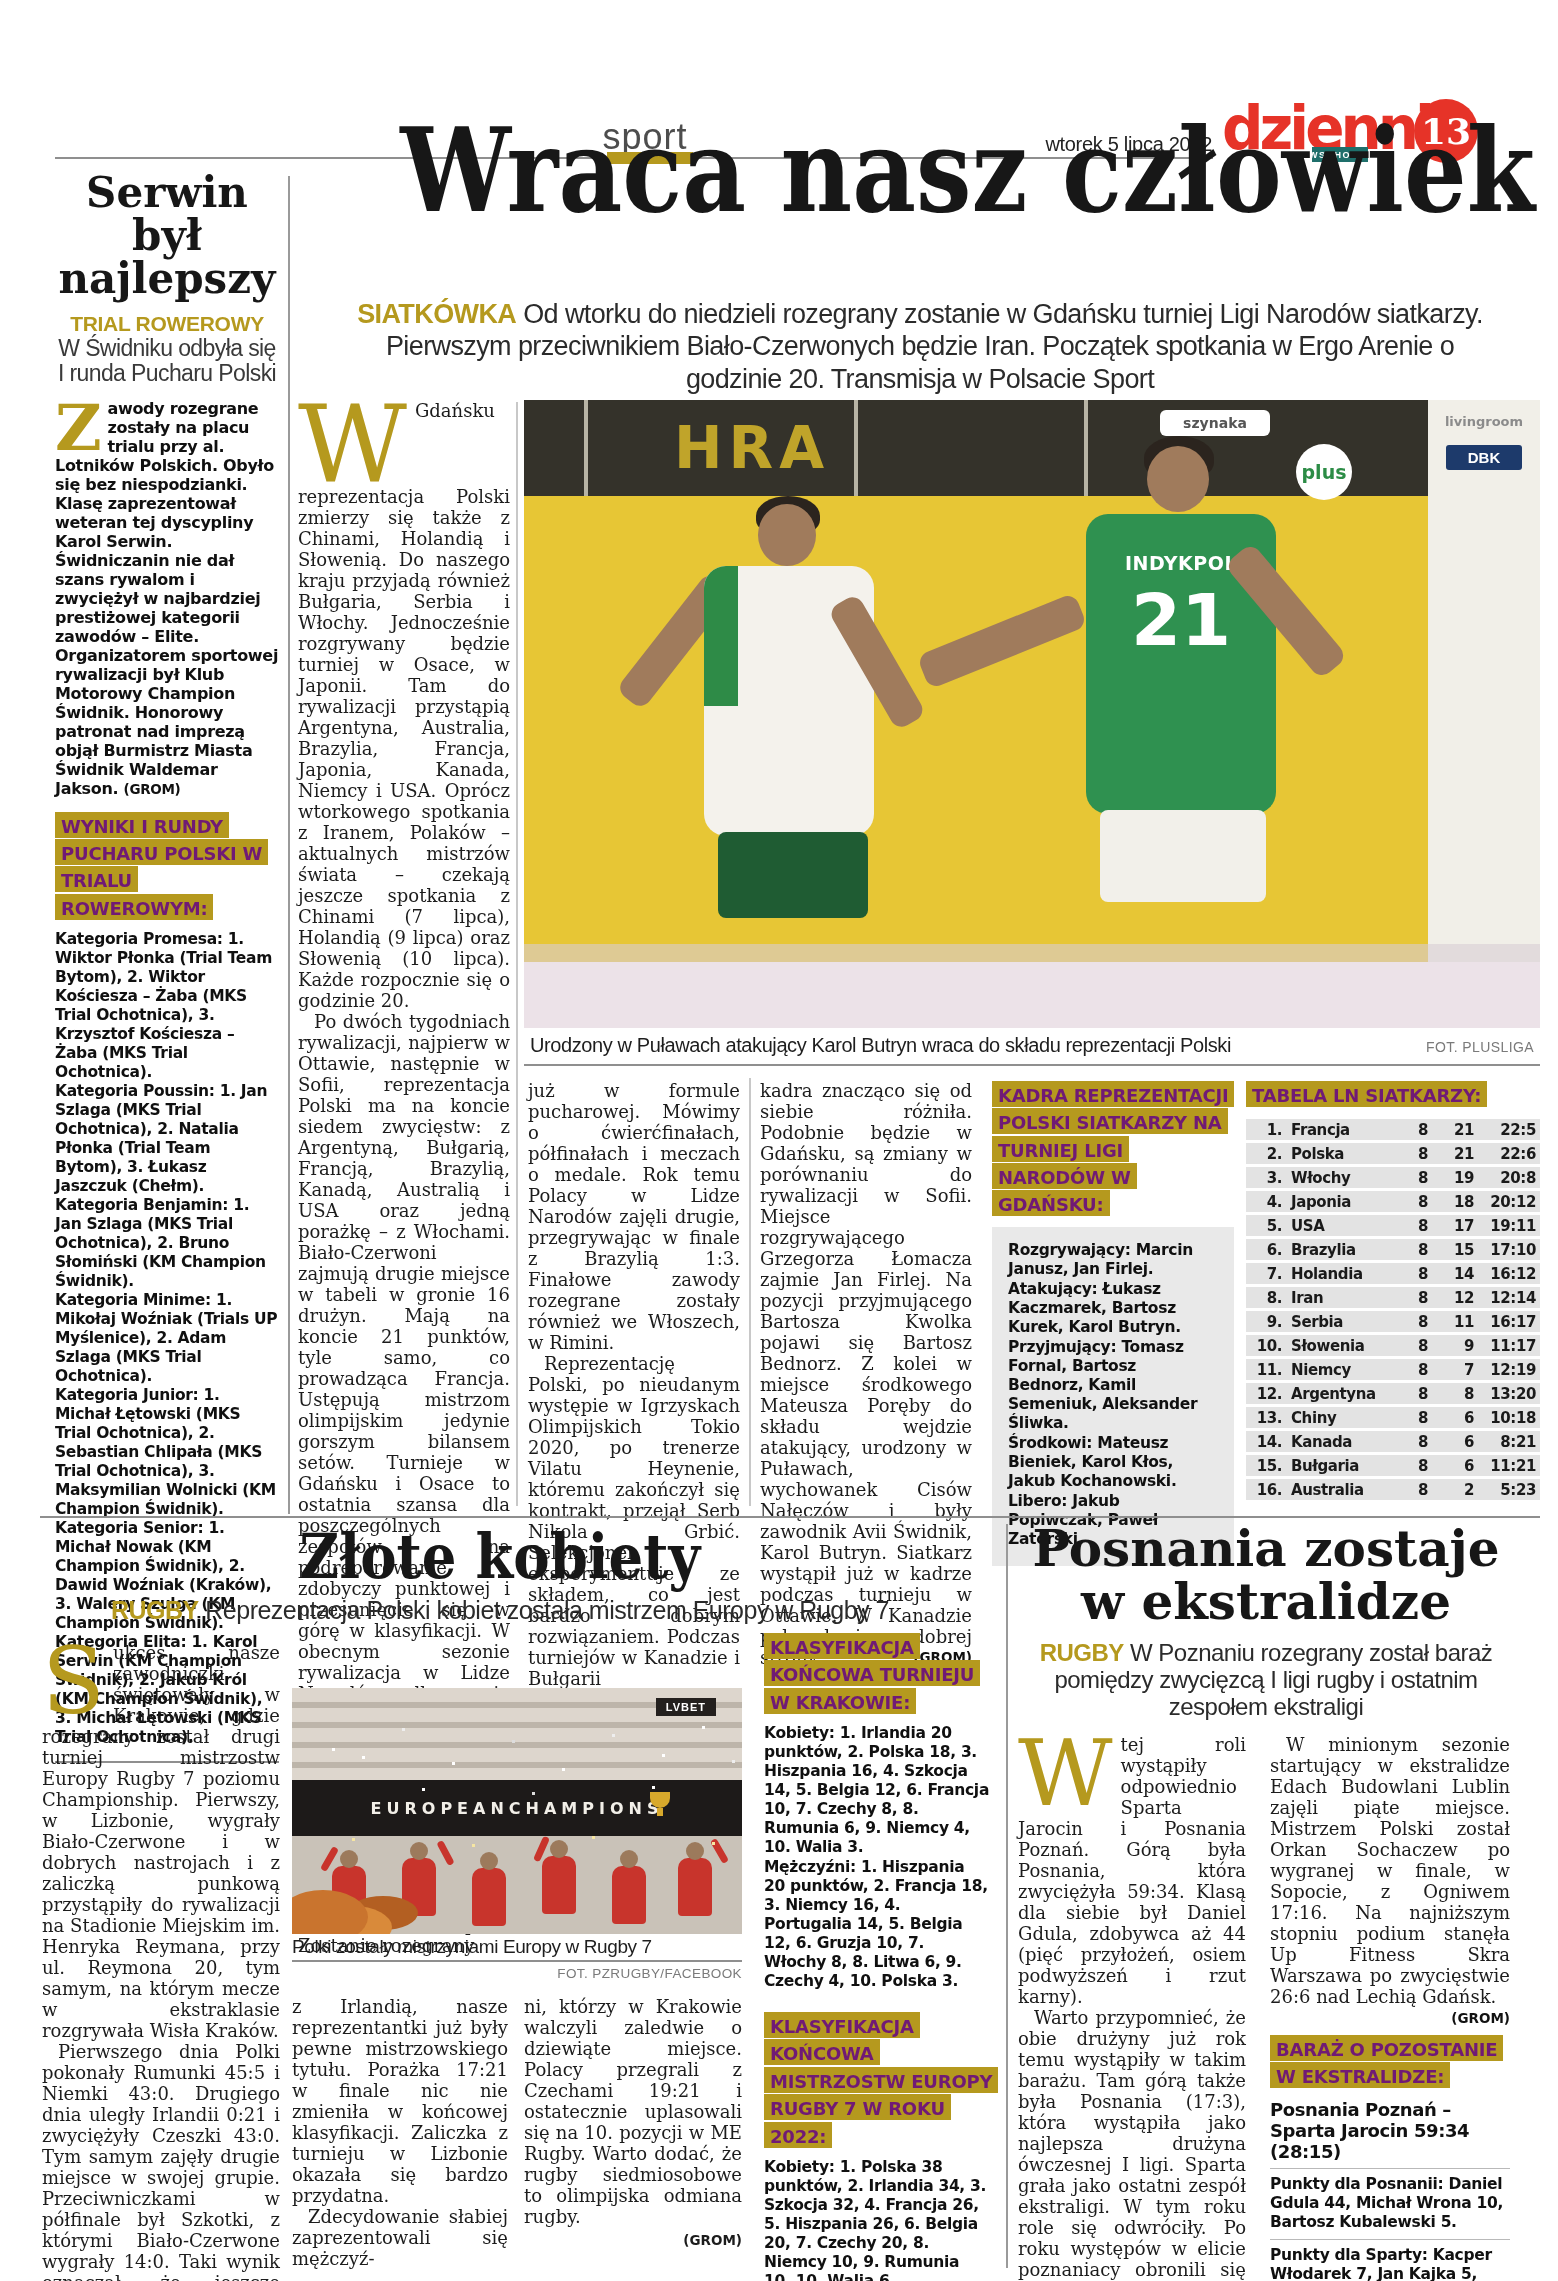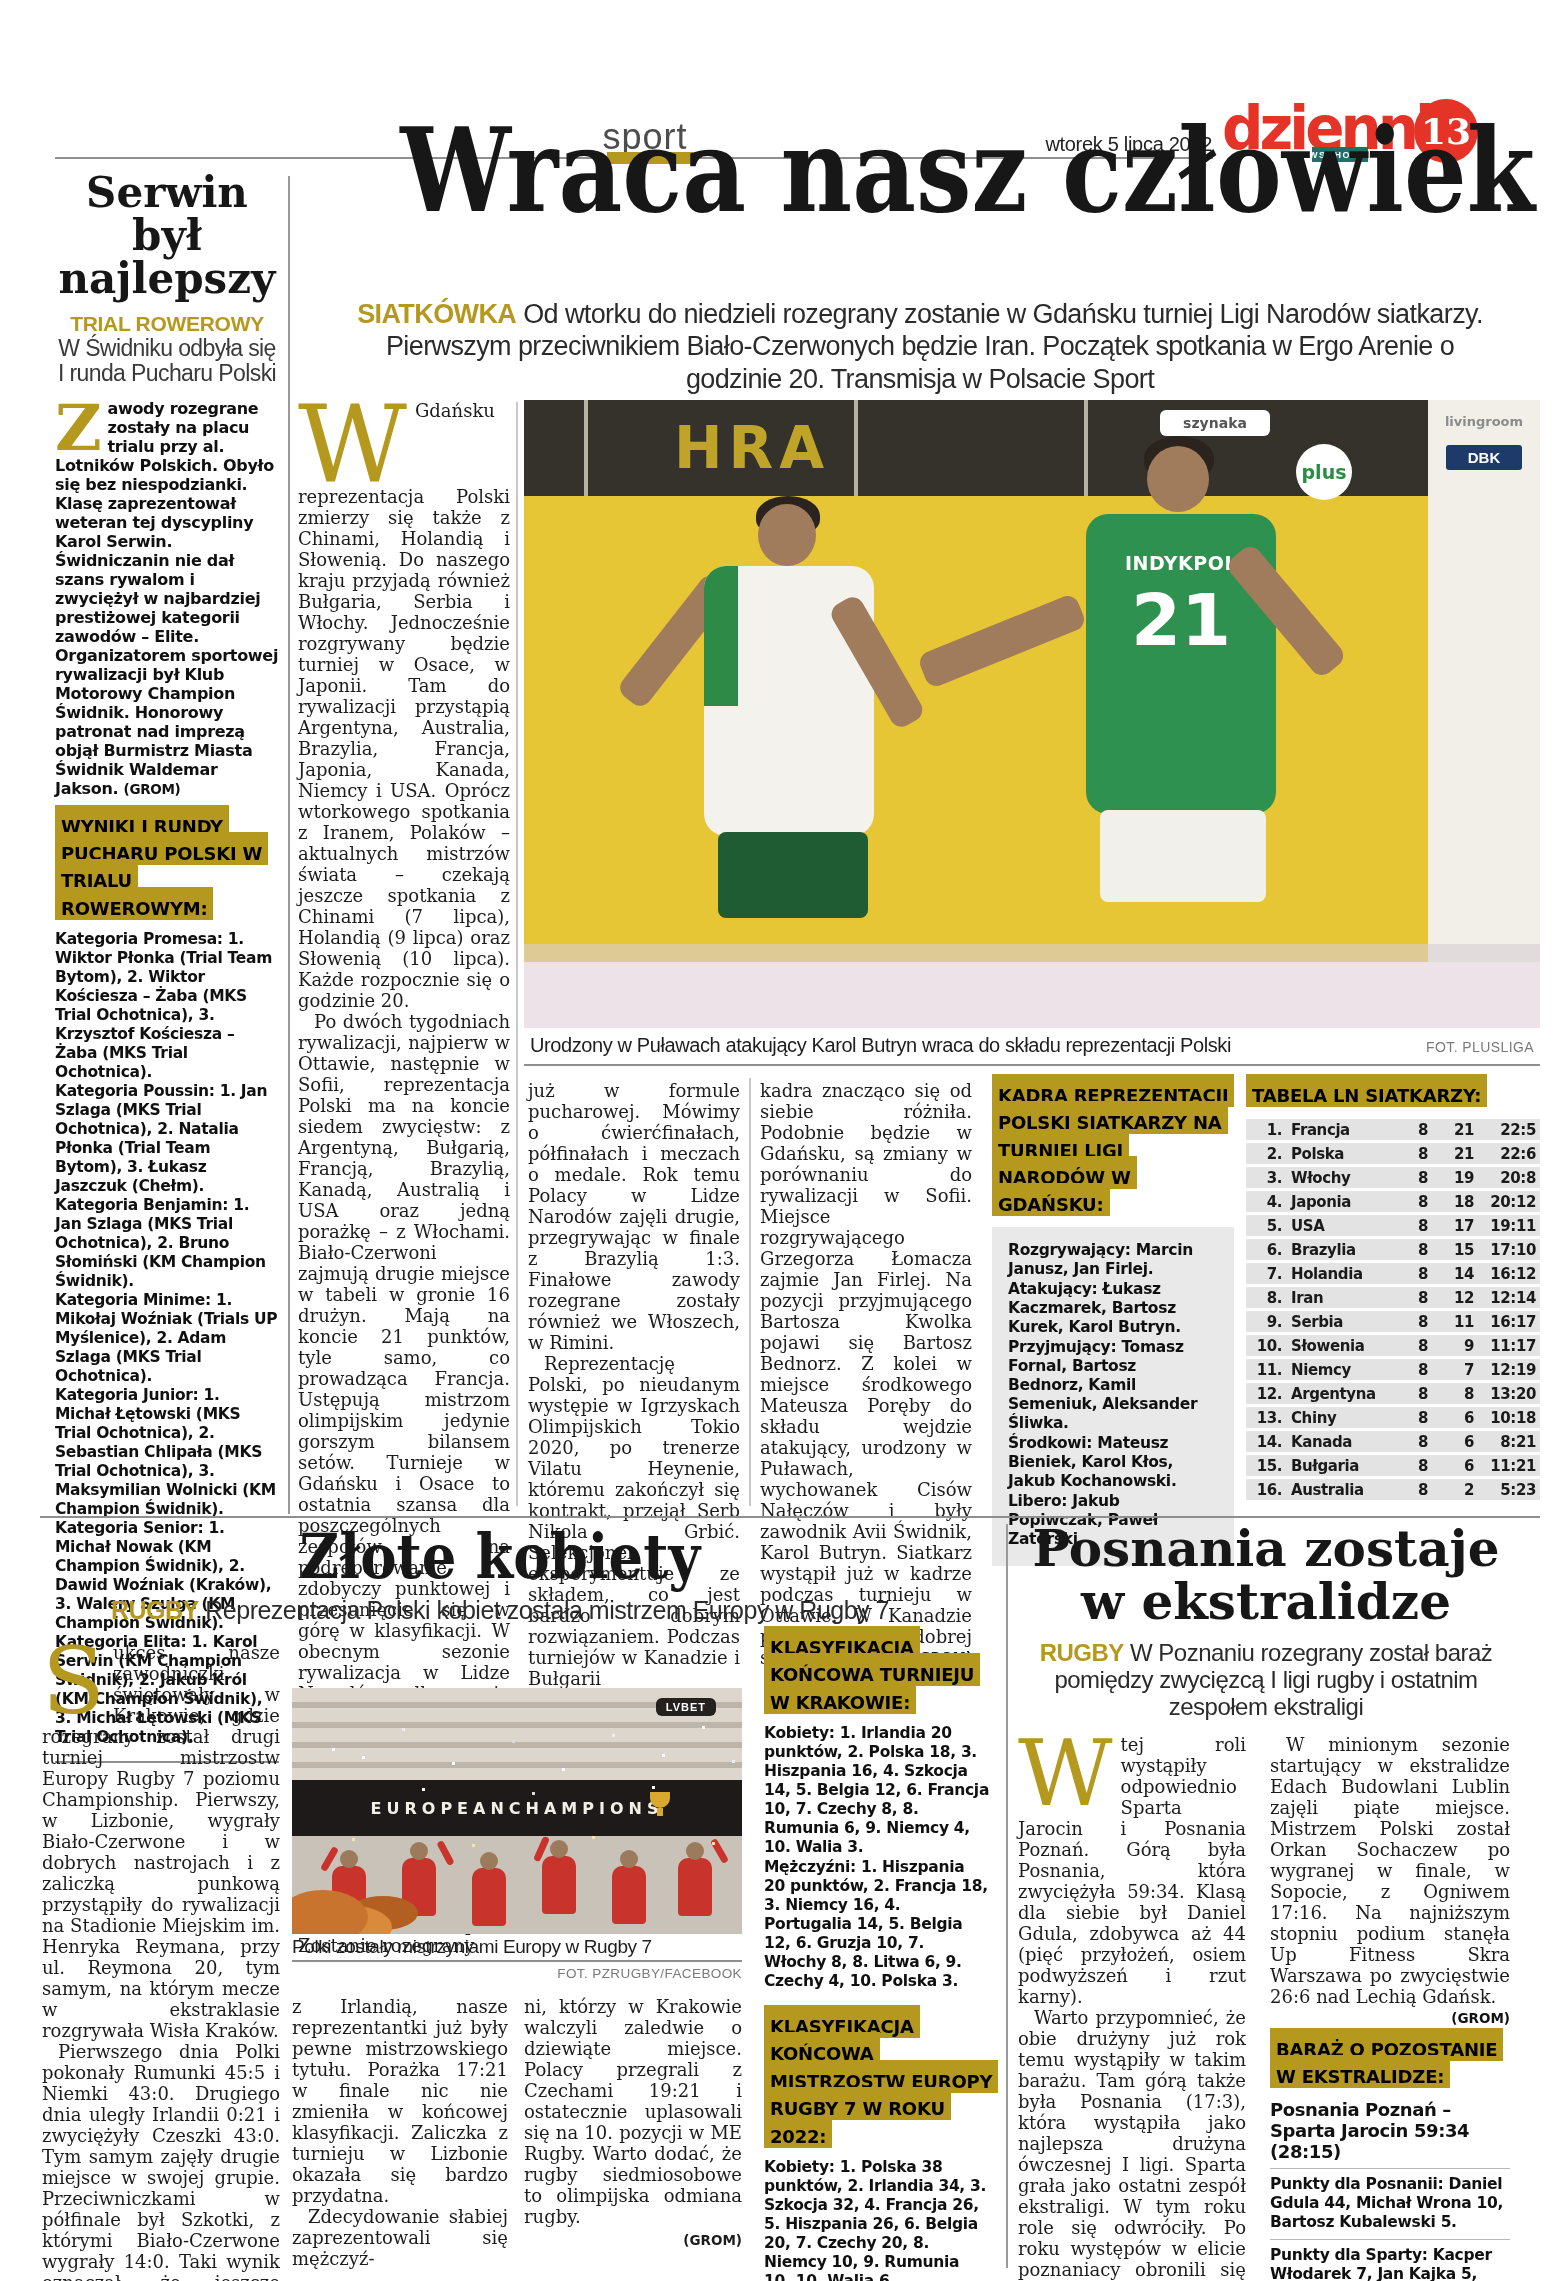--- a/index.html
+++ b/index.html
@@ -22,22 +22,22 @@
   .page-circle{background:#e63328;border-radius:50%;color:#fff;display:flex;align-items:center;
         justify-content:center;font-family:"DejaVu Serif",serif;font-size:36px;font-weight:700;}
 
   
   .hl-big{font-family:"DejaVu Serif",serif;font-weight:700;color:#171717;}
   .squeeze{display:inline-block;transform:scaleX(0.85);transform-origin:center;white-space:nowrap;}
   .kicker{color:#b5991e;font-weight:700;}
   .deck{color:#2b2b2b;font-weight:400;}
 
   
-  .hl-title{display:inline;background:#b5991e;color:#000000;font-family:"DejaVu Sans",sans-serif;
-        font-weight:800;font-size:18px;line-height:1.52;padding:11px 6px 1px;
+  .hl-title{display:inline;background:#b5991e;color:#701a75;font-family:"DejaVu Sans",sans-serif;
+        font-weight:800;font-size:18px;line-height:1.52;padding:4px 6px 1px;
         -webkit-box-decoration-break:clone;box-decoration-break:clone;letter-spacing:-0.2px;}
   .hl-title-wrap{margin:0 0 8px 0;}
 
   
   .body-serif{font-family:"DejaVu Serif","Liberation Serif",serif;font-size:18px;line-height:21px;
         text-align:justify;color:#1c1c1c;}
   .body-serif p{margin:0;}
   .body-serif p.ind{text-indent:16px;}
   .dropcap{float:left;font-family:"DejaVu Serif",serif;color:#b5991e;}
   .dc-xl{font-size:106px;line-height:82px;margin:4px 8px 0 0;}
@@ -102,21 +102,21 @@
         font-family:"DejaVu Sans",sans-serif;font-weight:800;}
   .jersey-sponsor{position:absolute;width:100%;text-align:center;color:#fff;
         font-family:"DejaVu Sans",sans-serif;font-weight:800;}
   .shorts{position:absolute;border-radius:8px;}
 
   
   .photo-rugby{background:#cfc8bf;overflow:hidden;}
   .pr-stands{position:absolute;left:0;top:0;width:100%;height:92px;
         background:repeating-linear-gradient(180deg,#ddd6cd 0 14px,#bdb5aa 14px 20px);}
   .pr-board{position:absolute;top:10px;right:26px;background:#23201e;color:#fff;
-        font-weight:800;font-size:11px;padding:3px 10px;letter-spacing:1px;border-radius:6px;}
+        font-weight:800;font-size:11px;padding:3px 10px;letter-spacing:1px;}
   .pr-banner{position:absolute;left:0;top:92px;width:100%;height:56px;background:#1d1a19;
         display:flex;flex-direction:row;align-items:center;justify-content:center;}
   .pr-banner-line{color:#f2efe8;font-family:"DejaVu Sans",sans-serif;font-weight:800;
         font-size:16px;letter-spacing:5px;line-height:19px;}
   .pr-cup{position:absolute;right:72px;top:104px;width:20px;height:16px;background:#d8a92c;
         border-radius:0 0 10px 10px;}
   .pr-cup:after{content:"";position:absolute;left:7px;top:16px;width:6px;height:8px;background:#d8a92c;}
   .pr-crowd{position:absolute;left:0;top:148px;width:100%;height:98px;background:#c9c2b8;}
   .pr-player{position:absolute;width:34px;height:58px;background:#c8342c;border-radius:10px 10px 4px 4px;}
   .pr-player:before{content:"";position:absolute;left:8px;top:-16px;width:18px;height:18px;

